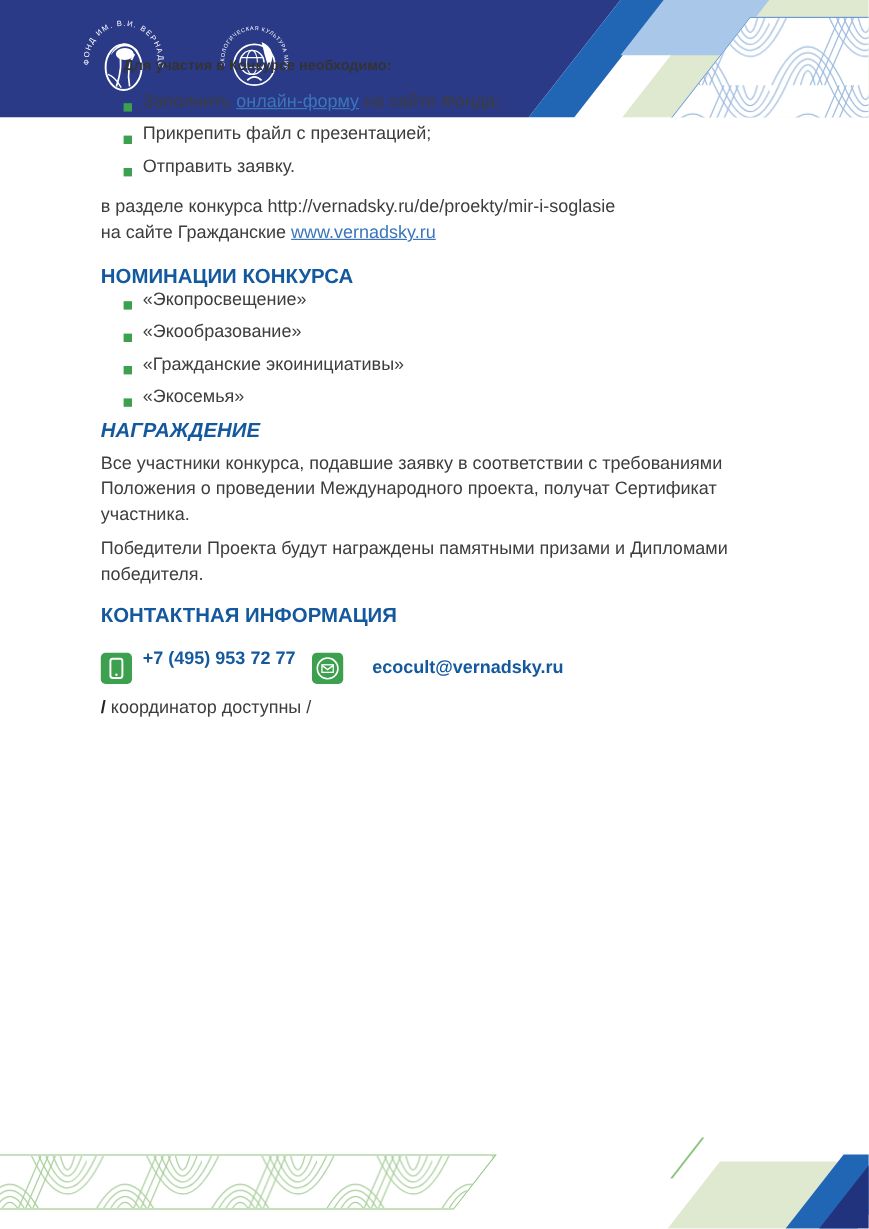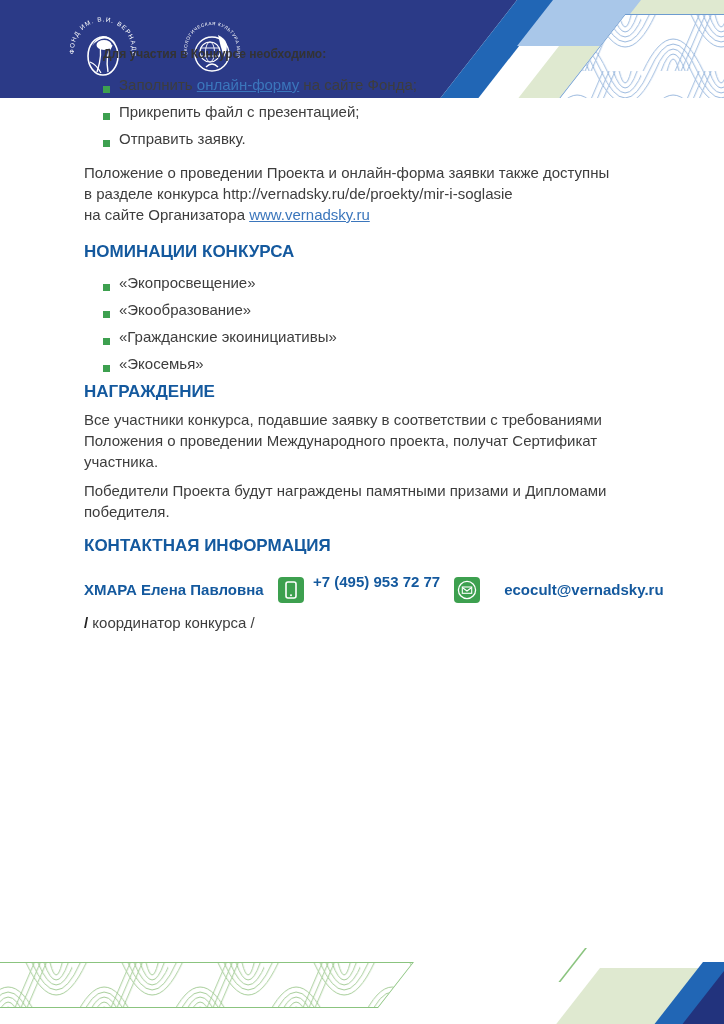--- a/index.html
+++ b/index.html
@@ -29,22 +29,22 @@
 
   
   .main{position:relative;padding:0 58px 0 84px;font-size:15px;line-height:21px;}
   .intro-heading{margin:45px 0 13px 19px;font-size:12px;font-weight:bold;color:#333333;line-height:18px;}
   .bullet-row{display:flex;align-items:flex-end;padding-left:19px;margin-bottom:10px;line-height:17px;}
   .bullet{flex:0 0 auto;width:7px;height:7px;background:#3da04f;margin:5px 9px 0 0;}
   .link{color:#3b76bc;text-decoration:underline;cursor:pointer;}
   .para{margin:0;color:#3d3d3d;}
   .regulation{margin-top:15px;}
   .sec-heading{font-size:17px;font-weight:bold;color:#14599e;line-height:20px;margin:0;}
-  .nom-heading{margin-top:17px;margin-bottom:12px;}
-  .awd-heading{margin-top:2px;margin-bottom:7px;}
+  .nom-heading{margin-top:17px;}
+  .awd-heading{margin-top:2px;margin-bottom:7px;font-style:italic;}
   .awd-p{margin:0 0 8px 0;}
   .cts-heading{margin-top:14px;}
   .contact-row{display:flex;align-items:center;margin-top:15px;}
   .contact-name{font-weight:bold;color:#14599e;font-size:15px;width:194px;}
   .contact-num{font-weight:bold;color:#14599e;font-size:15px;margin:0 14px 16px 9px;}
   .contact-mail{font-weight:bold;color:#14599e;font-size:15px;margin-left:24px;}
   .ci{width:26px;height:26px;background:#3da04f;border-radius:4px;display:flex;
       align-items:center;justify-content:center;flex:0 0 auto;}
   .role-line{margin-top:4px;color:#3d3d3d;}
   .role-slash{font-weight:bold;color:#222;}
@@ -142,23 +142,22 @@
     <div class="bullet-row">
       <span class="bullet"></span>
       <span>Прикрепить файл с презентацией;</span>
     </div>
     <div class="bullet-row">
       <span class="bullet"></span>
       <span>Отправить заявку.</span>
     </div>
 
     <div class="para regulation">
-      <div>Положение о проведении Проекта и онлайн-форма заявки также доступны</div>
       <div>в разделе конкурса http://vernadsky.ru/de/proekty/mir-i-soglasie</div>
-      <div><span>на сайте Организатора </span><a class="link">www.vernadsky.ru</a></div>
+      <div><span>на сайте Гражданские </span><a class="link">www.vernadsky.ru</a></div>
     </div>
 
     <div class="sec-heading nom-heading">НОМИНАЦИИ КОНКУРСА</div>
 
     <div class="bullet-row">
       <span class="bullet"></span>
       <span>«Экопросвещение»</span>
     </div>
     <div class="bullet-row">
       <span class="bullet"></span>
@@ -173,38 +172,37 @@
       <span>«Экосемья»</span>
     </div>
 
     <div class="sec-heading awd-heading">НАГРАЖДЕНИЕ</div>
     <p class="para awd-p">Все участники конкурса, подавшие заявку в соответствии с требованиями Положения о проведении Международного проекта, получат Сертификат участника.</p>
     <p class="para awd-p">Победители Проекта будут награждены памятными призами и Дипломами победителя.</p>
 
     <div class="sec-heading cts-heading">КОНТАКТНАЯ ИНФОРМАЦИЯ</div>
 
     <div class="contact-row">
-      <span class="contact-name">ХМАРА Елена Павловна</span>
       <span class="ci">
         <svg width="26" height="26" viewBox="0 0 26 26">
           <rect x="8" y="5" width="10" height="16" rx="2" fill="none" stroke="#ffffff" stroke-width="1.6"></rect>
           <circle cx="13" cy="18.3" r="1" fill="#ffffff"></circle>
         </svg>
       </span>
       <span class="contact-num">+7 (495) 953 72 77</span>
       <span class="ci">
         <svg width="26" height="26" viewBox="0 0 26 26">
           <circle cx="13" cy="13" r="8.6" fill="none" stroke="#ffffff" stroke-width="1.3"></circle>
           <rect x="8.3" y="10" width="9.4" height="6.3" fill="none" stroke="#ffffff" stroke-width="1.1"></rect>
           <path d="M8.3,10.5 L13,14 L17.7,10.5" fill="none" stroke="#ffffff" stroke-width="1.1"></path>
         </svg>
       </span>
       <span class="contact-mail">ecocult@vernadsky.ru</span>
     </div>
-    <div class="role-line"><span class="role-slash">/</span><span> координатор конкурса /</span></div>
+    <div class="role-line"><span class="role-slash">/</span><span> координатор доступны /</span></div>
   </div>
 
   <div class="footer">
     <div class="skew ftr-pattern">
       <div class="unskew" style="margin-left:-40px">
         <svg width="600" height="44">
             <rect x="0" y="0" width="600" height="44" fill="url(#engG)"></rect>
           </svg>
       </div>
     </div>

